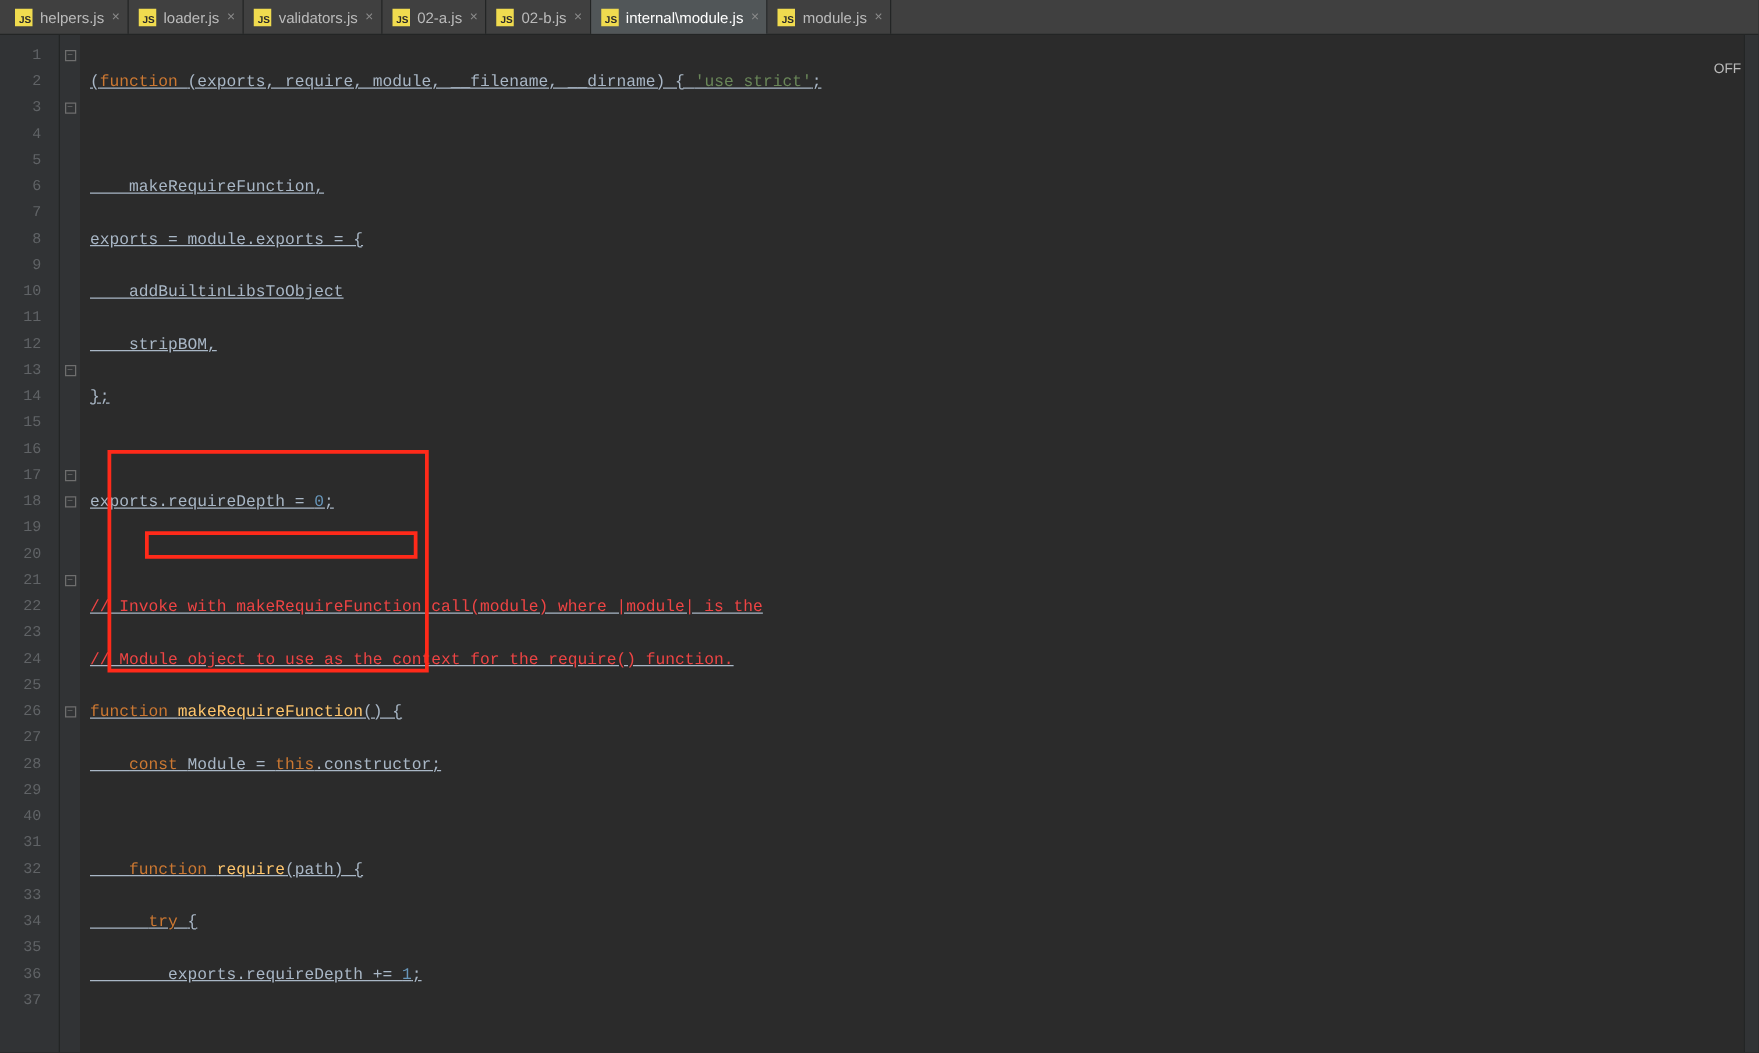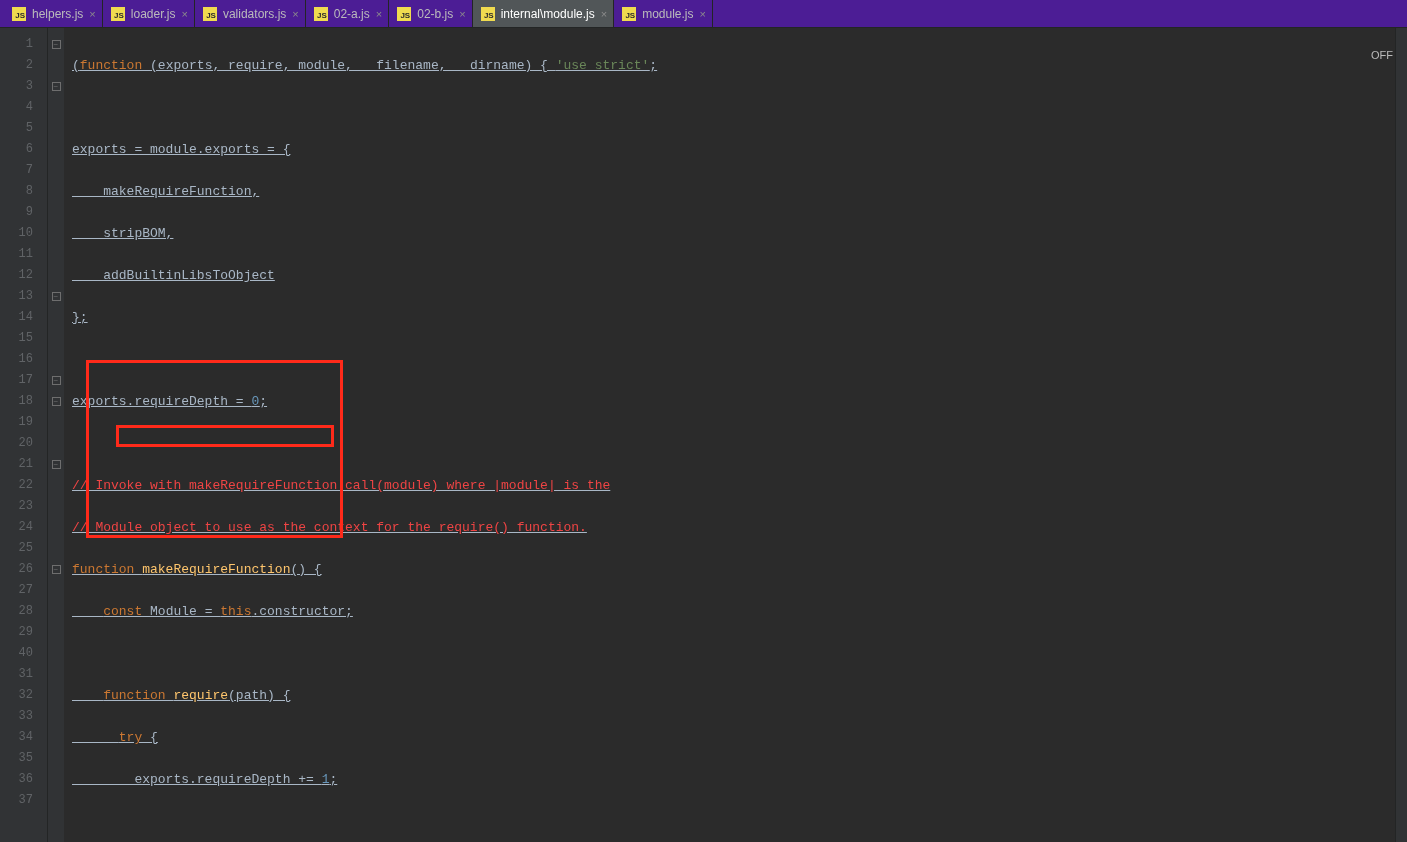--- a/index.html
+++ b/index.html
@@ -8,21 +8,21 @@
   font-family:Consolas,"Courier New",monospace;
   font-size:13px;
   color:#a9b7c6;
   width:1407px;
   height:842px;
   overflow:hidden;
   position:relative;
 }
 .tabbar {
   height:28px;
-  background:#4c1d95;
+  background:#404040;
   border-bottom:1px solid #232525;
   display:flex;
   align-items:stretch;
   padding-left:4px;
   font-family:-apple-system,Segoe UI,sans-serif;
   font-size:12px;
   color:#bbbbbb;
 }
 .tab {
   display:flex;
@@ -248,24 +248,24 @@
       <div></div>
       <div></div>
       <div></div>
       <div></div>
       <div></div>
       <div></div>
   </div>
   <div class="code">
 <div class="ln"><span class="pl">(</span><span class="kw">function </span><span class="pl">(exports, require, module, __filename, __dirname) { </span><span class="str">'use strict'</span><span class="pl">;</span></div>
 <div class="ln"></div>
+<div class="ln"><span class="pl">    makeRequireFunction,</span></div>
 <div class="ln"><span class="pl">exports = module.exports = {</span></div>
-<div class="ln"><span class="pl">    makeRequireFunction,</span></div>
+<div class="ln"><span class="pl">    addBuiltinLibsToObject</span></div>
 <div class="ln"><span class="pl">    stripBOM,</span></div>
-<div class="ln"><span class="pl">    addBuiltinLibsToObject</span></div>
 <div class="ln"><span class="pl">};</span></div>
 <div class="ln"></div>
 <div class="ln"><span class="pl">exports.requireDepth = </span><span class="num">0</span><span class="pl">;</span></div>
 <div class="ln"></div>
 <div class="ln"><span class="cm">// Invoke with makeRequireFunction.call(module) where |module| is the</span></div>
 <div class="ln"><span class="cm">// Module object to use as the context for the require() function.</span></div>
 <div class="ln"><span class="kw">function </span><span class="fn">makeRequireFunction</span><span class="pl">() {</span></div>
 <div class="ln"><span>    </span><span class="kw">const </span><span class="pl">Module = </span><span class="kw">this</span><span class="pl">.constructor;</span></div>
 <div class="ln"></div>
 <div class="ln"><span>    </span><span class="kw">function </span><span class="fn">require</span><span class="pl">(path) {</span></div>

